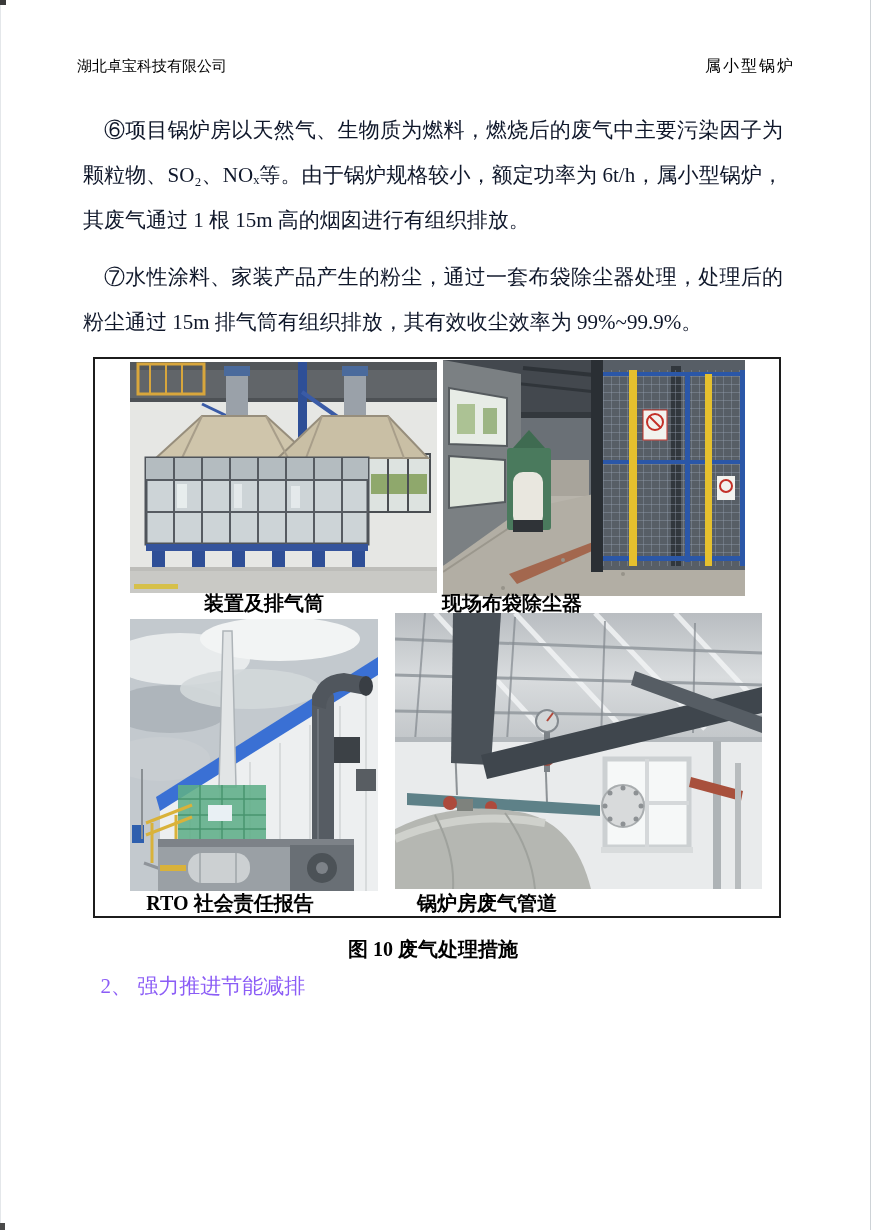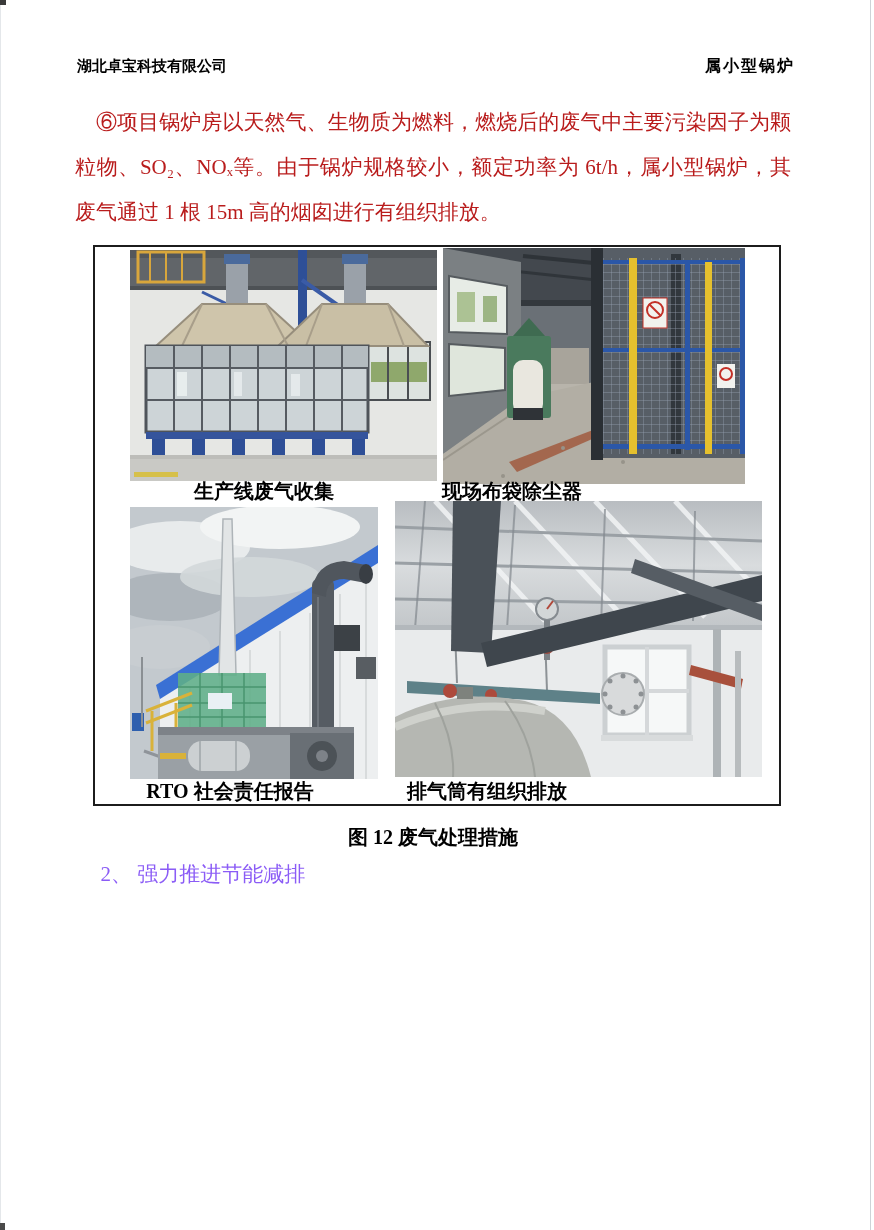--- a/index.html
+++ b/index.html
@@ -11,29 +11,29 @@
   .page{position:absolute;inset:0;background:#fff;}
   
   .edge-right{position:absolute;top:0;bottom:0;right:3px;width:1px;background:#ced3d7;}
   .edge-left{position:absolute;top:0;bottom:0;left:0;width:1px;background:#e4e7ea;}
   .corner-tl{position:absolute;left:0;top:0;width:6px;height:5px;background:#3a3a3a;}
   .corner-bl{position:absolute;left:0;bottom:0;width:5px;height:7px;background:#4a4a4a;}
 
   .header{
     position:absolute;top:56px;left:77px;width:718px;
     display:flex;justify-content:space-between;align-items:baseline;
-    font-weight:bold;color:#000;
+    font-weight:normal;color:#000;
   }
   .header .company{font-size:15px;}
   .header .report-title{font-size:16px;letter-spacing:2px;}
 
   .content{position:absolute;top:96px;left:71px;width:724px;}
   .body-p{
-    margin:4px;font-size:21px;line-height:45px;text-align:justify;
-    text-justify:inter-ideograph;color:#b91c1c;
+    margin:12px;font-size:21px;line-height:45px;text-align:justify;
+    text-justify:inter-ideograph;color:#0f172a;
   }
   .indent-1{text-indent:1em;}
   .indent-15{text-indent:1.4em;}
 
   .fig-box{
     position:relative;margin:10px 0 0 22px;width:684px;height:557px;
     border:2px solid #1c1c1c;background:#fff;
   }
   .photo{position:absolute;overflow:hidden;background:#dfe1e2;}
   .photo svg{display:block;}
@@ -69,20 +69,21 @@
   <div class="corner-bl"></div>
 
   <div class="header">
     <span class="company">湖北卓宝科技有限公司</span>
     <span class="report-title">属小型锅炉</span>
   </div>
 
   <div class="content">
 
     <p class="body-p indent-1">⑥项目锅炉房以天然气、生物质为燃料，燃烧后的废气中主要污染因子为颗粒物、SO₂、NOₓ等。由于锅炉规格较小，额定功率为 6t/h，属小型锅炉，其废气通过 1 根 15m 高的烟囱进行有组织排放。</p>
+    <p class="body-p indent-1">⑦水性涂料、家装产品产生的粉尘，通过一套布袋除尘器处理，处理后的粉尘通过 15m 排气筒有组织排放，其有效收尘效率为 99%~99.9%。</p>
 
     <div class="fig-box">
 
       <div class="photo ph1">
         <svg viewBox="0 0 307 231" width="307" height="231" role="img">
           <rect width="307" height="231" fill="#e6e7e4"></rect>
           <rect width="307" height="40" fill="#616569"></rect>
           <rect width="307" height="8" fill="#53575b"></rect>
           <rect y="36" width="307" height="4" fill="#4d5155"></rect>
           <rect x="8" y="2" width="66" height="30" fill="none" stroke="#d8a63c" stroke-width="3"></rect>
@@ -178,21 +179,21 @@
           <rect x="186" y="10" width="8" height="196" fill="#e5c02e"></rect>
           <rect x="262" y="14" width="7" height="192" fill="#e5c02e"></rect>
           <rect x="200" y="50" width="24" height="30" fill="#f2f2ee" stroke="#c33027" stroke-width="1"></rect>
           <circle cx="212" cy="62" r="8" fill="none" stroke="#c33027" stroke-width="2"></circle>
           <line x1="206" y1="56" x2="218" y2="68" stroke="#c33027" stroke-width="2"></line>
           <rect x="274" y="116" width="18" height="24" fill="#f2f2ee"></rect>
           <circle cx="283" cy="126" r="6" fill="none" stroke="#c33027" stroke-width="2"></circle>
         </svg>
       </div>
 
-      <span class="photo-label pl1">生产线废气收集</span>
+      <span class="photo-label pl1">装置及排气筒</span>
       <span class="photo-label pl2">现场布袋除尘器</span>
 
       <div class="photo ph3">
         <svg viewBox="0 0 248 272" width="248" height="272" role="img">
           <rect width="248" height="272" fill="#c3c9ce"></rect>
           <ellipse cx="50" cy="40" rx="70" ry="26" fill="#e8ebec"></ellipse>
           <ellipse cx="150" cy="20" rx="80" ry="22" fill="#f2f4f4"></ellipse>
           <ellipse cx="40" cy="90" rx="60" ry="24" fill="#aeb5bb"></ellipse>
           <ellipse cx="120" cy="70" rx="70" ry="20" fill="#d3d8da" opacity="0.9"></ellipse>
           <ellipse cx="30" cy="140" rx="50" ry="22" fill="#c8cdd1"></ellipse>
@@ -306,24 +307,24 @@
           <polygon points="240,58 367,104 367,120 236,72" fill="#565d64"></polygon>
           <path d="M0,276 L0,216 Q60,186 130,200 Q180,212 196,276 Z" fill="#b5b7b2"></path>
           <path d="M0,226 Q70,196 150,210" stroke="#cfd1cc" stroke-width="8" fill="none"></path>
           <path d="M40,202 Q60,240 58,276" stroke="#9fa29d" stroke-width="2" fill="none"></path>
           <path d="M110,200 Q136,236 140,276" stroke="#9fa29d" stroke-width="2" fill="none"></path>
           <rect x="62" y="186" width="16" height="12" fill="#7e827d"></rect>
         </svg>
       </div>
 
       <span class="photo-label pl3">RTO 社会责任报告</span>
-      <span class="photo-label pl4">排气筒有组织排放</span>
+      <span class="photo-label pl4">锅炉房废气管道</span>
 
     </div>
 
-    <p class="fig-caption">图 12 废气处理措施</p>
+    <p class="fig-caption">图 10 废气处理措施</p>
 
     <p class="section-heading">2、 强力推进节能减排</p>
 
 
   </div>
 
 </div>
 
 </body></html>

